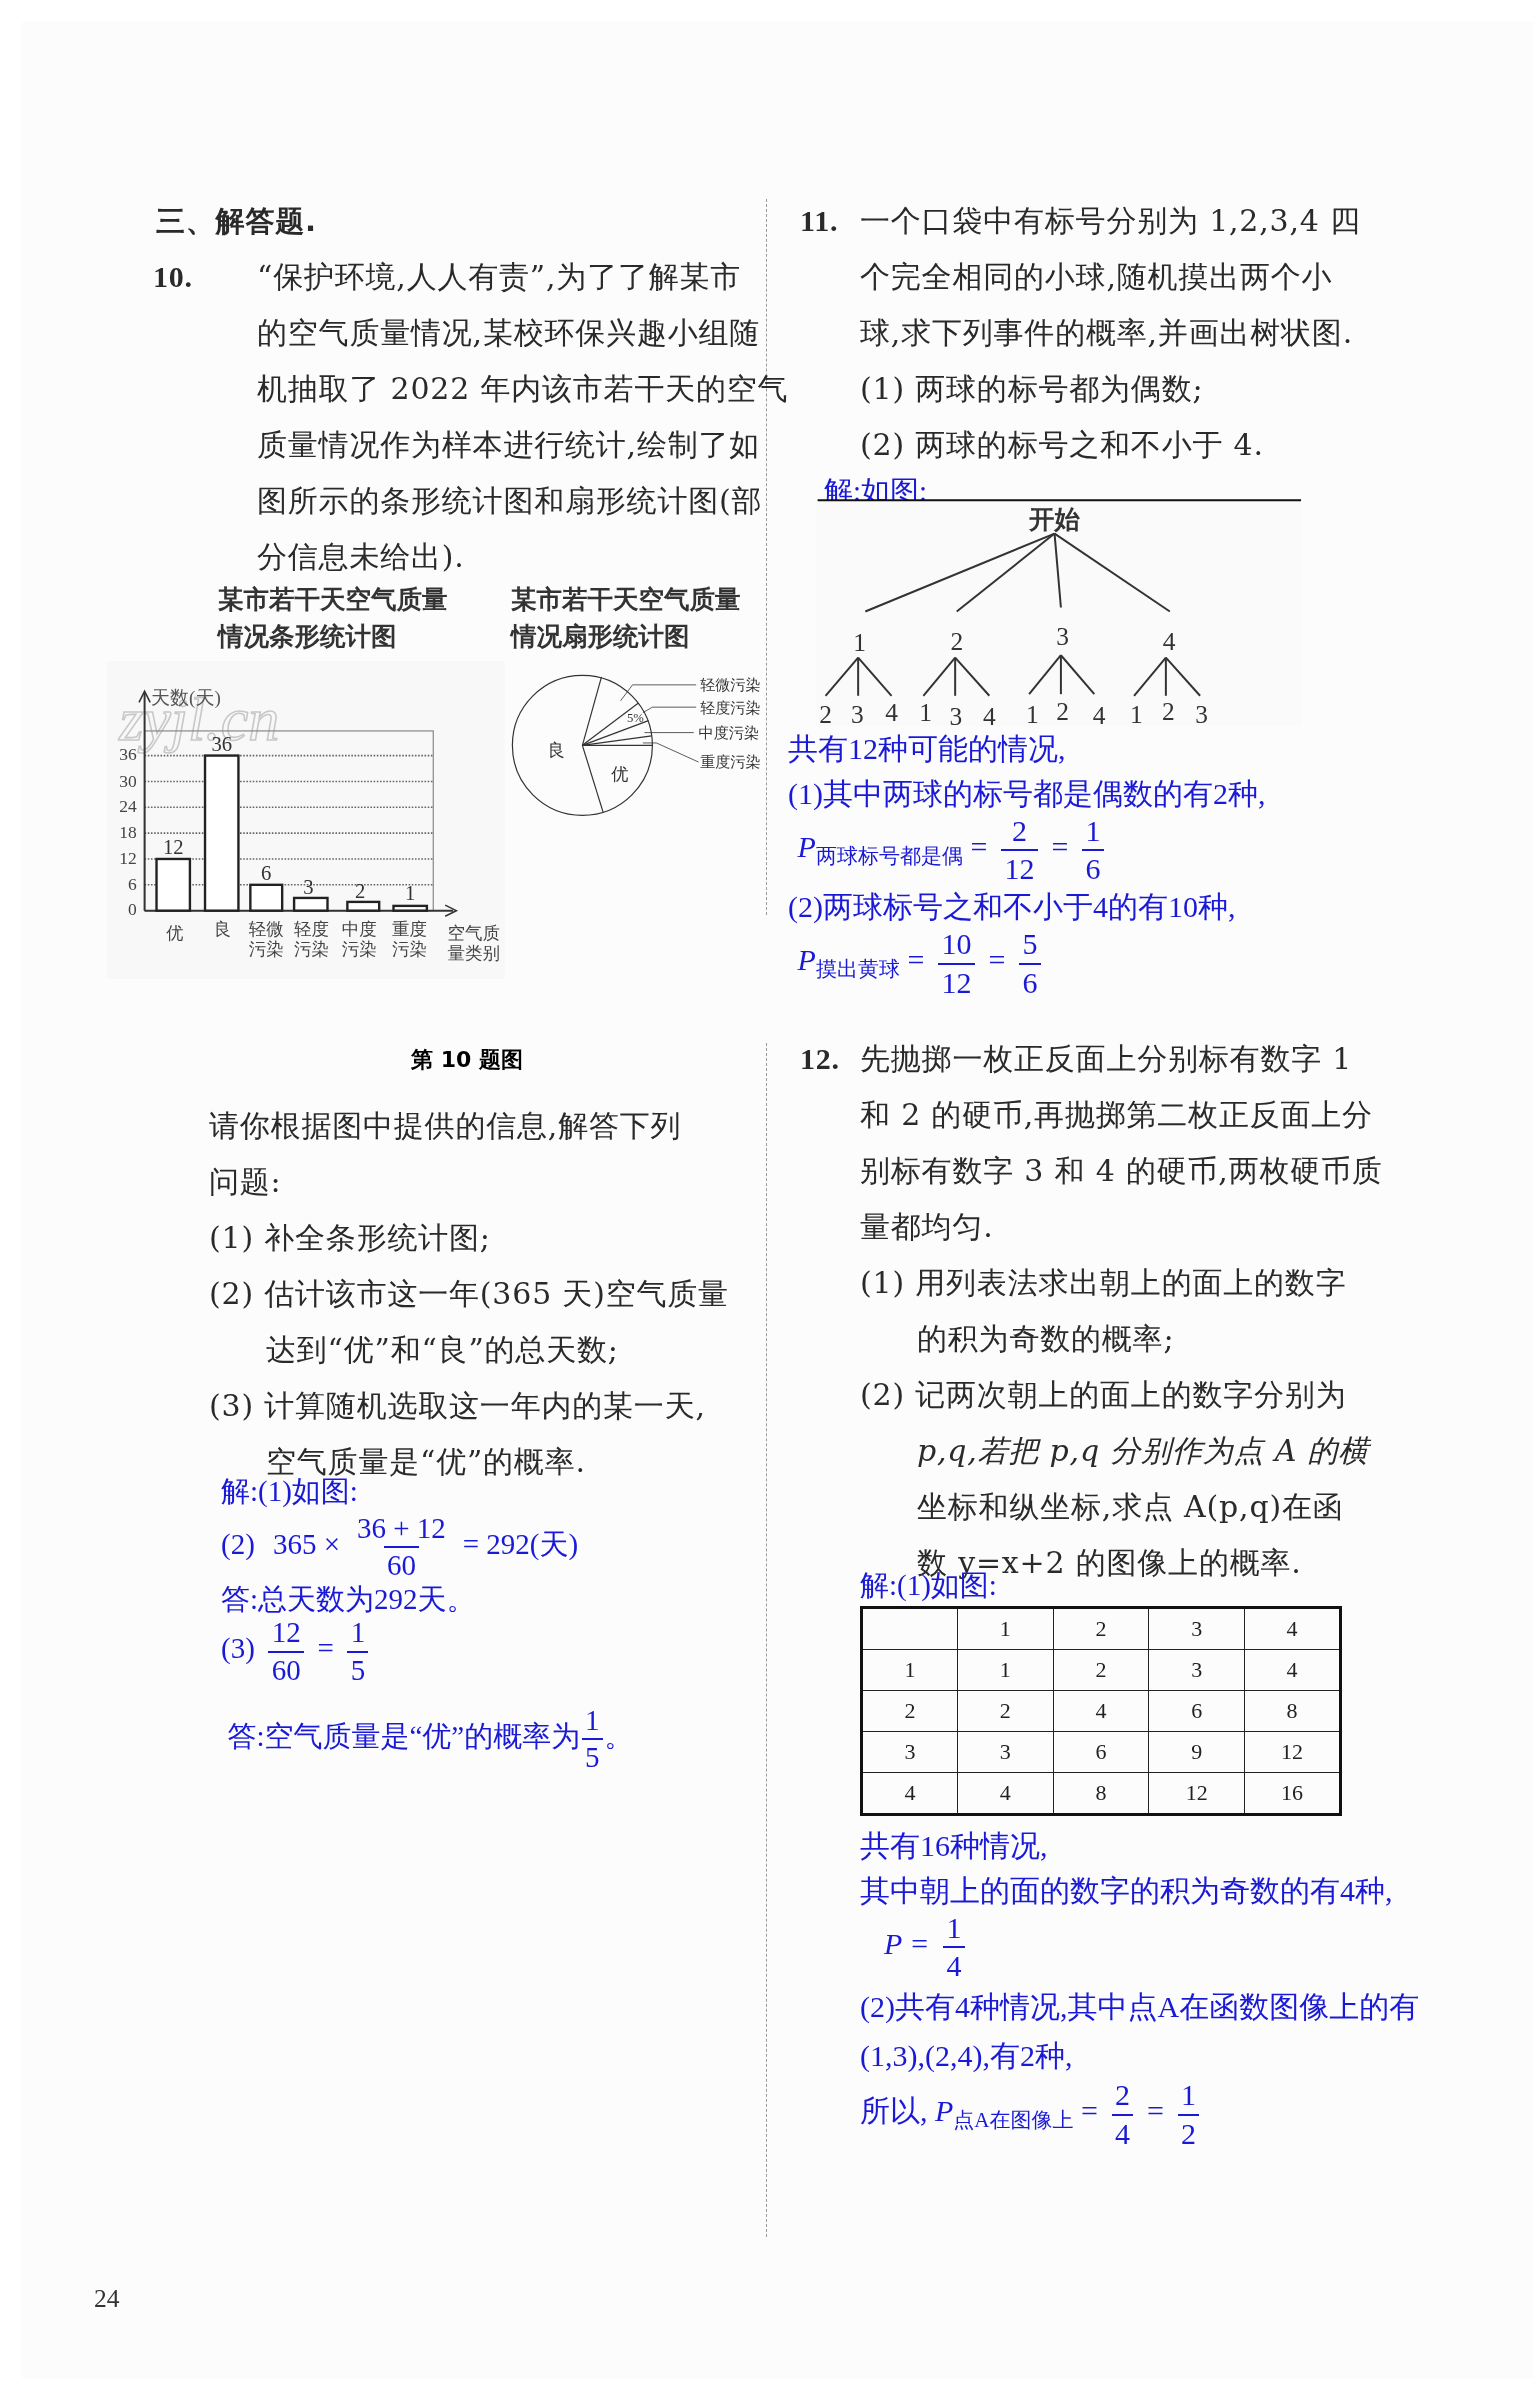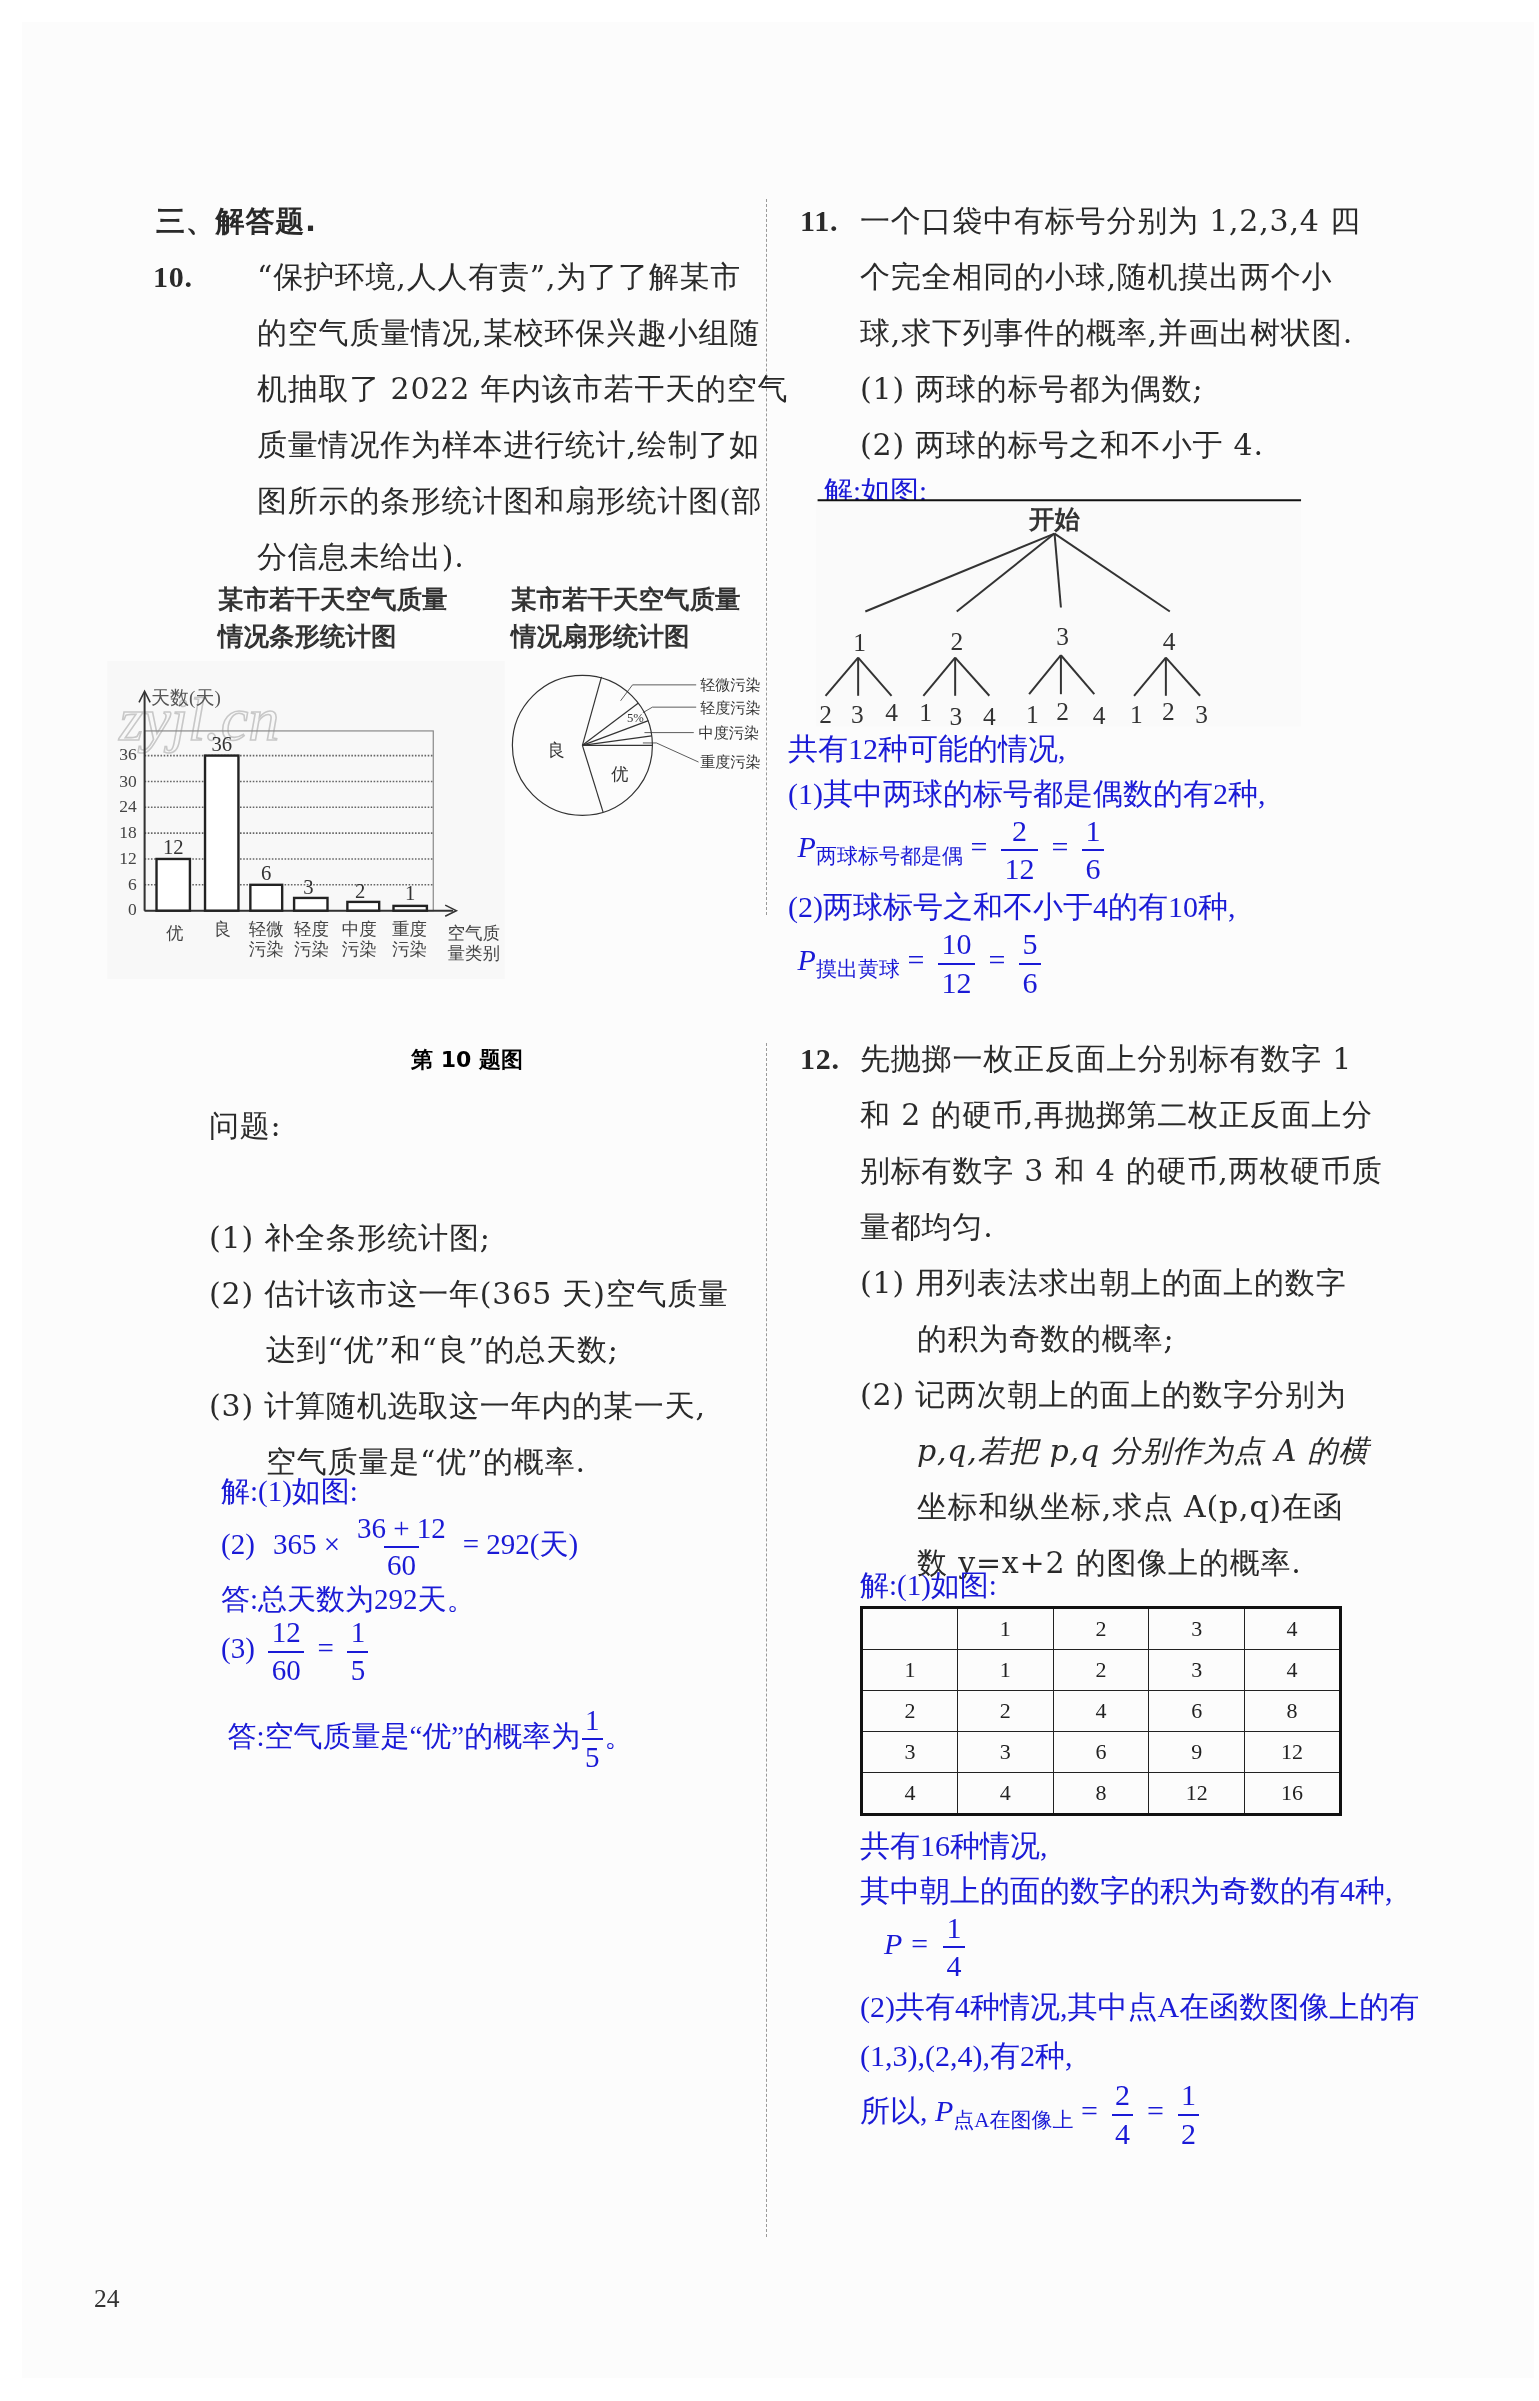--- a/index.html
+++ b/index.html
@@ -148,20 +148,21 @@
     <text x="250" y="133">重度污染</text>
     <text x="58" y="120" font-size="22">良</text>
     <text x="138" y="150" font-size="22">优</text>
     <text x="158" y="77" font-size="16">5%</text>
   </g>
 </svg>
 
 <div class="abs sans bold" style="left:411px;top:1044px;font-size:22px;line-height:32px;color:#000000;">第 10 题图</div>
 
 <div class="abs" style="left:209px;top:1098px;">
+  <div class="txt">请你根据图中提供的信息,解答下列</div>
   <div class="txt">问题:</div>
 </div>
 
 <div class="abs" style="left:209px;top:1210px;">
   <div class="txt"><span>(1)</span> <span>补全条形统计图;</span></div>
   <div class="txt"><span>(2)</span> <span>估计该市这一年(365 天)空气质量</span></div>
   <div class="txt" style="padding-left:57px;">达到“优”和“良”的总天数;</div>
   <div class="txt"><span>(3)</span> <span>计算随机选取这一年内的某一天,</span></div>
   <div class="txt" style="padding-left:57px;">空气质量是“优”的概率.</div>
 </div>

